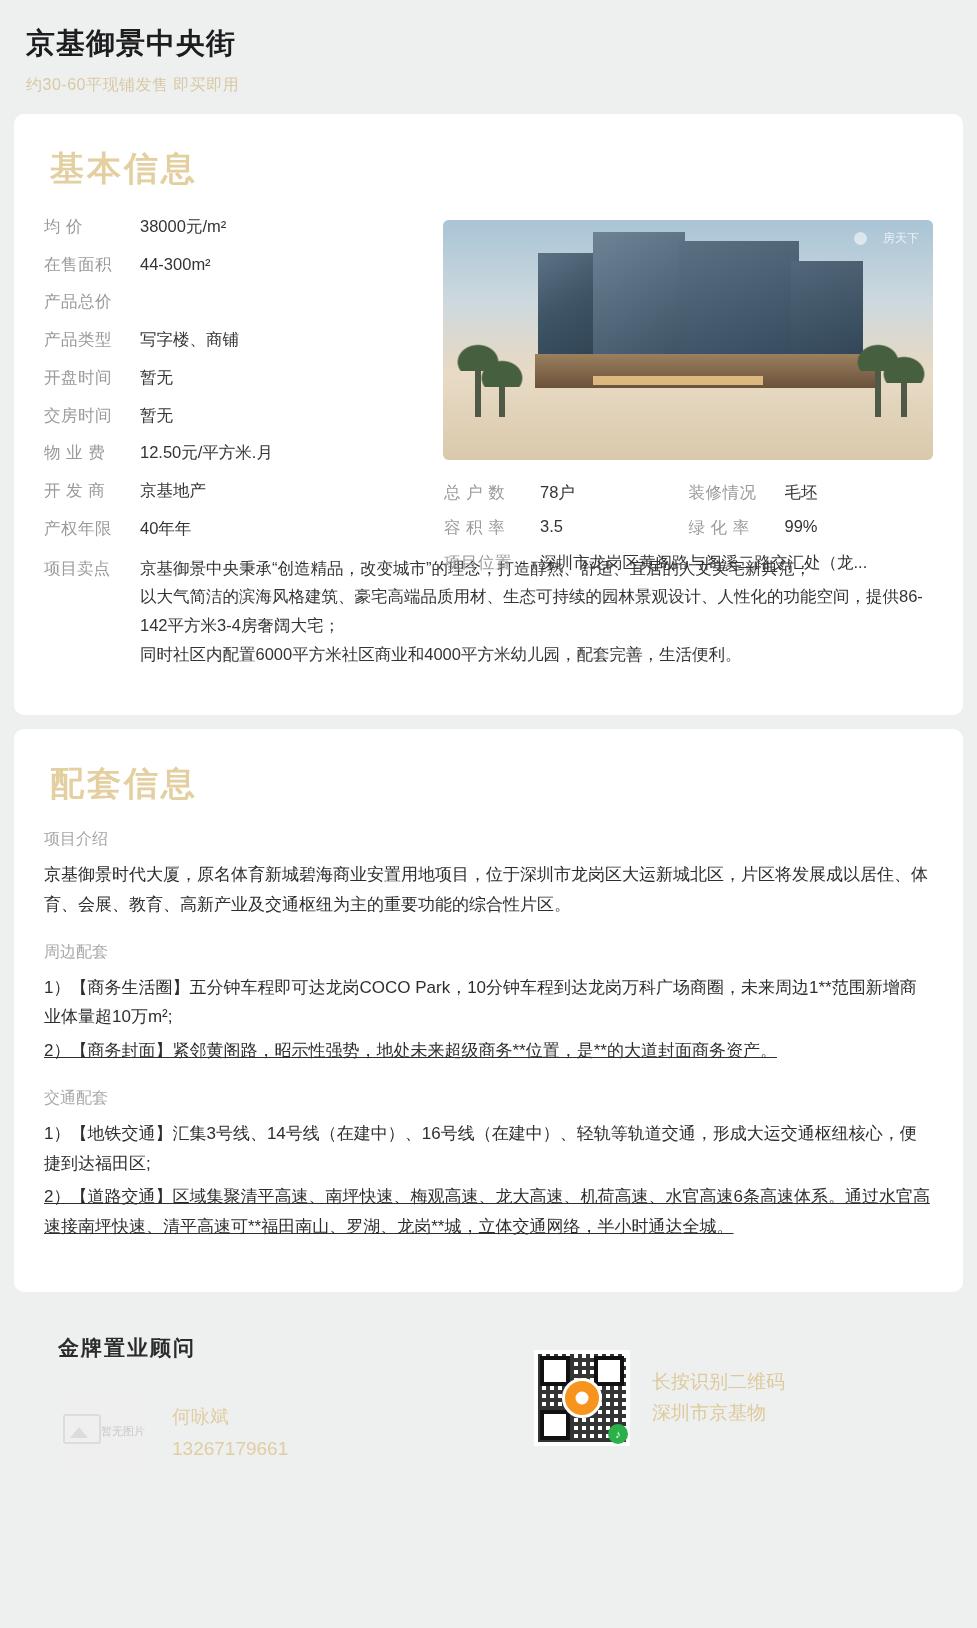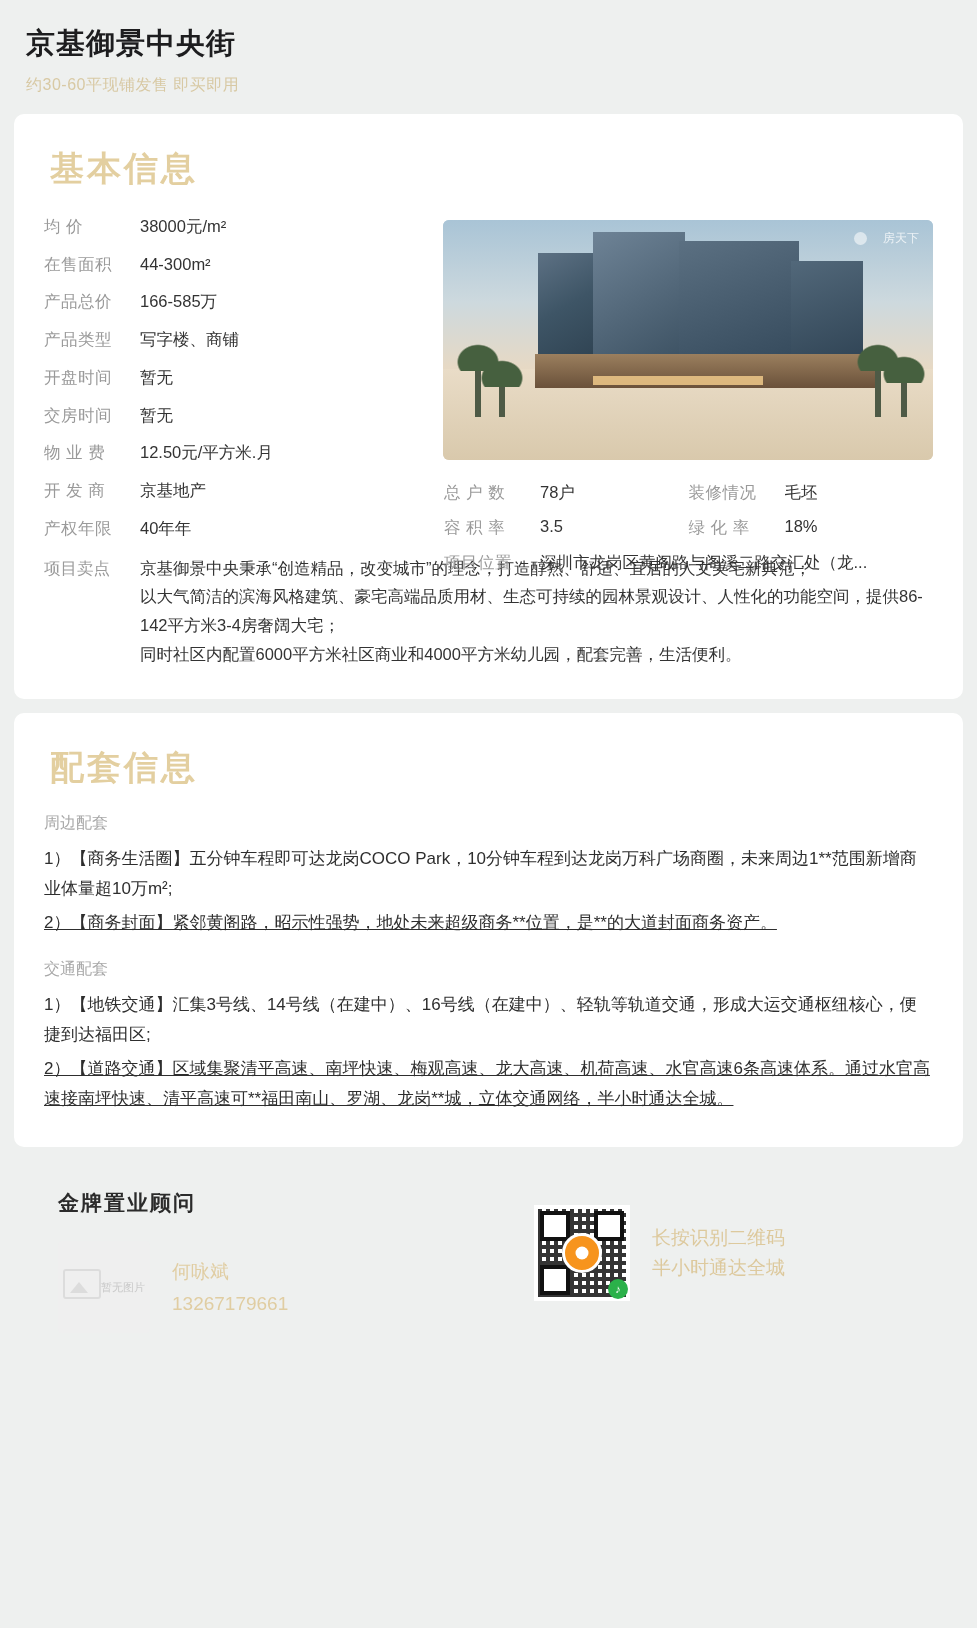--- a/index.html
+++ b/index.html
@@ -38,21 +38,21 @@
     font-size: 16px;
     color: #d8c9a4;
     letter-spacing: 0.5px;
   }
 
   
   .card {
     background: #fff;
     margin: 0 14px 14px 14px;
     border-radius: 10px;
-    padding: 26px 30px 30px 30px;
+    padding: 26px 30px 46px 30px;
     box-sizing: border-box;
   }
   .section-title {
     font-size: 34px;
     font-weight: bold;
     color: #e3cfa0;
     letter-spacing: 3px;
     margin: 6px 0 22px 6px;
   }
 
@@ -355,21 +355,20 @@
         <div class="info-row">
           <span class="info-label">均      价</span>
           <span class="info-value">38000元/m²</span>
         </div>
         <div class="info-row">
           <span class="info-label">在售面积</span>
           <span class="info-value">44-300m²</span>
         </div>
         <div class="info-row">
           <span class="info-label">产品总价</span>
-          <span class="info-value">166-585万</span>
         </div>
         <div class="info-row">
           <span class="info-label">产品类型</span>
           <span class="info-value">写字楼、商铺</span>
         </div>
         <div class="info-row">
           <span class="info-label">开盘时间</span>
           <span class="info-value">暂无</span>
         </div>
         <div class="info-row">
@@ -401,21 +400,21 @@
             <span class="stat-value">毛坯</span>
           </div>
         </div>
         <div class="stats-row">
           <div class="stat">
             <span class="stat-label">容 积 率</span>
             <span class="stat-value">3.5</span>
           </div>
           <div class="stat">
             <span class="stat-label">绿 化 率</span>
-            <span class="stat-value">18%</span>
+            <span class="stat-value">99%</span>
           </div>
         </div>
         <div class="stats-row">
           <div class="stat">
             <span class="stat-label">项目位置</span>
             <span class="stat-value">深圳市龙岗区黄阁路与阁溪二路交汇处（龙...</span>
           </div>
         </div>
       </div>
 
@@ -427,20 +426,24 @@
         <span>京基御景中央秉承“创造精品，改变城市”的理念，打造醇熟、舒适、宜居的人文美宅新典范；</span><br>
         <span>以大气简洁的滨海风格建筑、豪宅高端品质用材、生态可持续的园林景观设计、人性化的功能空间，提供86-142平方米3-4房奢阔大宅；</span><br>
         <span>同时社区内配置6000平方米社区商业和4000平方米幼儿园，配套完善，生活便利。</span>
       </span>
     </div>
   </div>
 
   <div class="card">
     <div class="section-title">配套信息</div>
 
+    <div>
+      <div class="sub-head">项目介绍</div>
+      <p class="para">京基御景时代大厦，原名体育新城碧海商业安置用地项目，位于深圳市龙岗区大运新城北区，片区将发展成以居住、体育、会展、教育、高新产业及交通枢纽为主的重要功能的综合性片区。</p>
+    </div>
 
     <div>
       <div class="sub-head">周边配套</div>
       <p class="para">1）【商务生活圈】五分钟车程即可达龙岗COCO Park，10分钟车程到达龙岗万科广场商圈，未来周边1**范围新增商业体量超10万m²;</p>
       <p class="para">2）【商务封面】紧邻黄阁路，昭示性强势，地处未来超级商务**位置，是**的大道封面商务资产。</p>
     </div>
 
     <div>
       <div class="sub-head">交通配套</div>
       <p class="para">1）【地铁交通】汇集3号线、14号线（在建中）、16号线（在建中）、轻轨等轨道交通，形成大运交通枢纽核心，便捷到达福田区;</p>
@@ -468,19 +471,19 @@
       <div class="qr">
         <div class="qr-noise"></div>
         <div class="qr-corner qr-c1"></div>
         <div class="qr-corner qr-c2"></div>
         <div class="qr-corner qr-c3"></div>
         <div class="qr-center"></div>
         <div class="qr-badge">♪</div>
       </div>
       <div class="qr-text">
         <div>长按识别二维码</div>
-        <div>半小时通达全城</div>
+        <div>深圳市京基物</div>
       </div>
     </div>
 
   </div>
 
 </div>
 
 </body></html>

